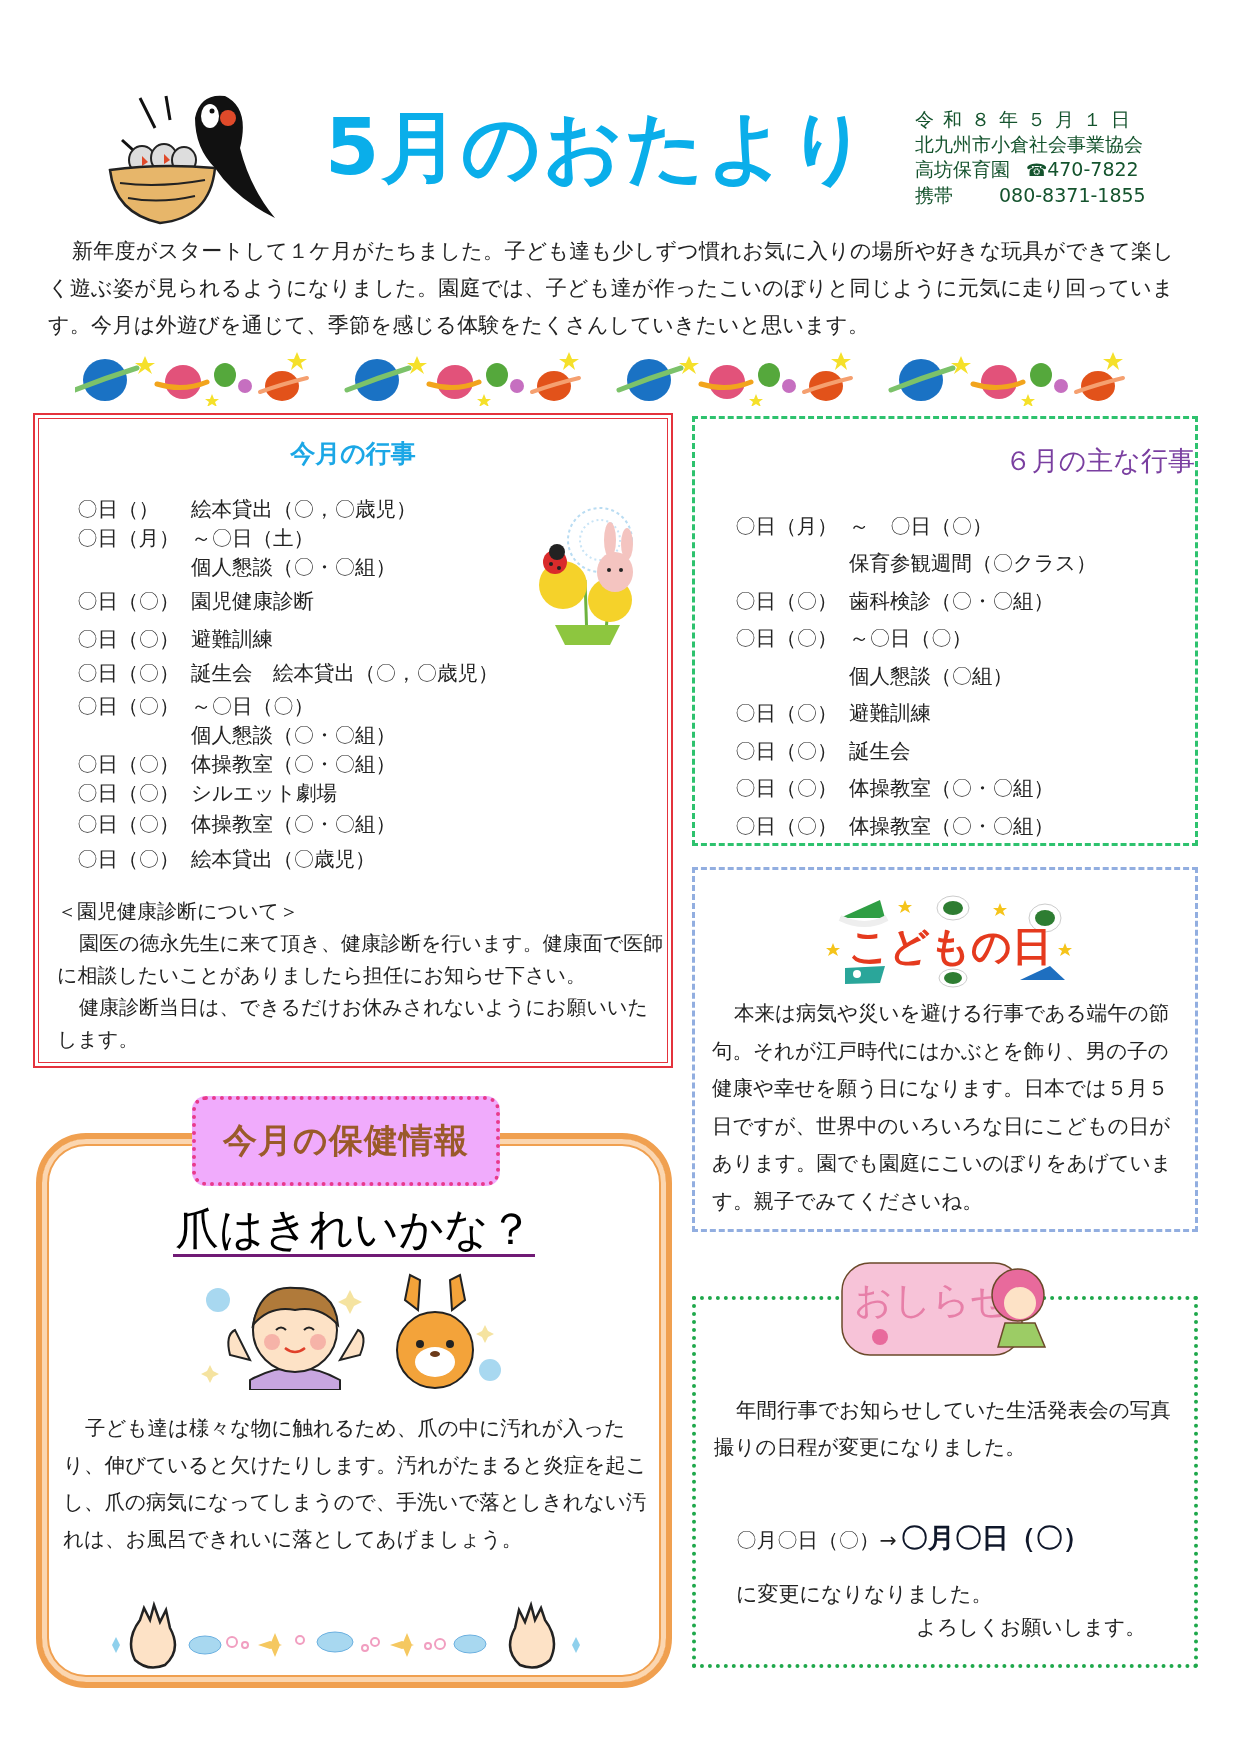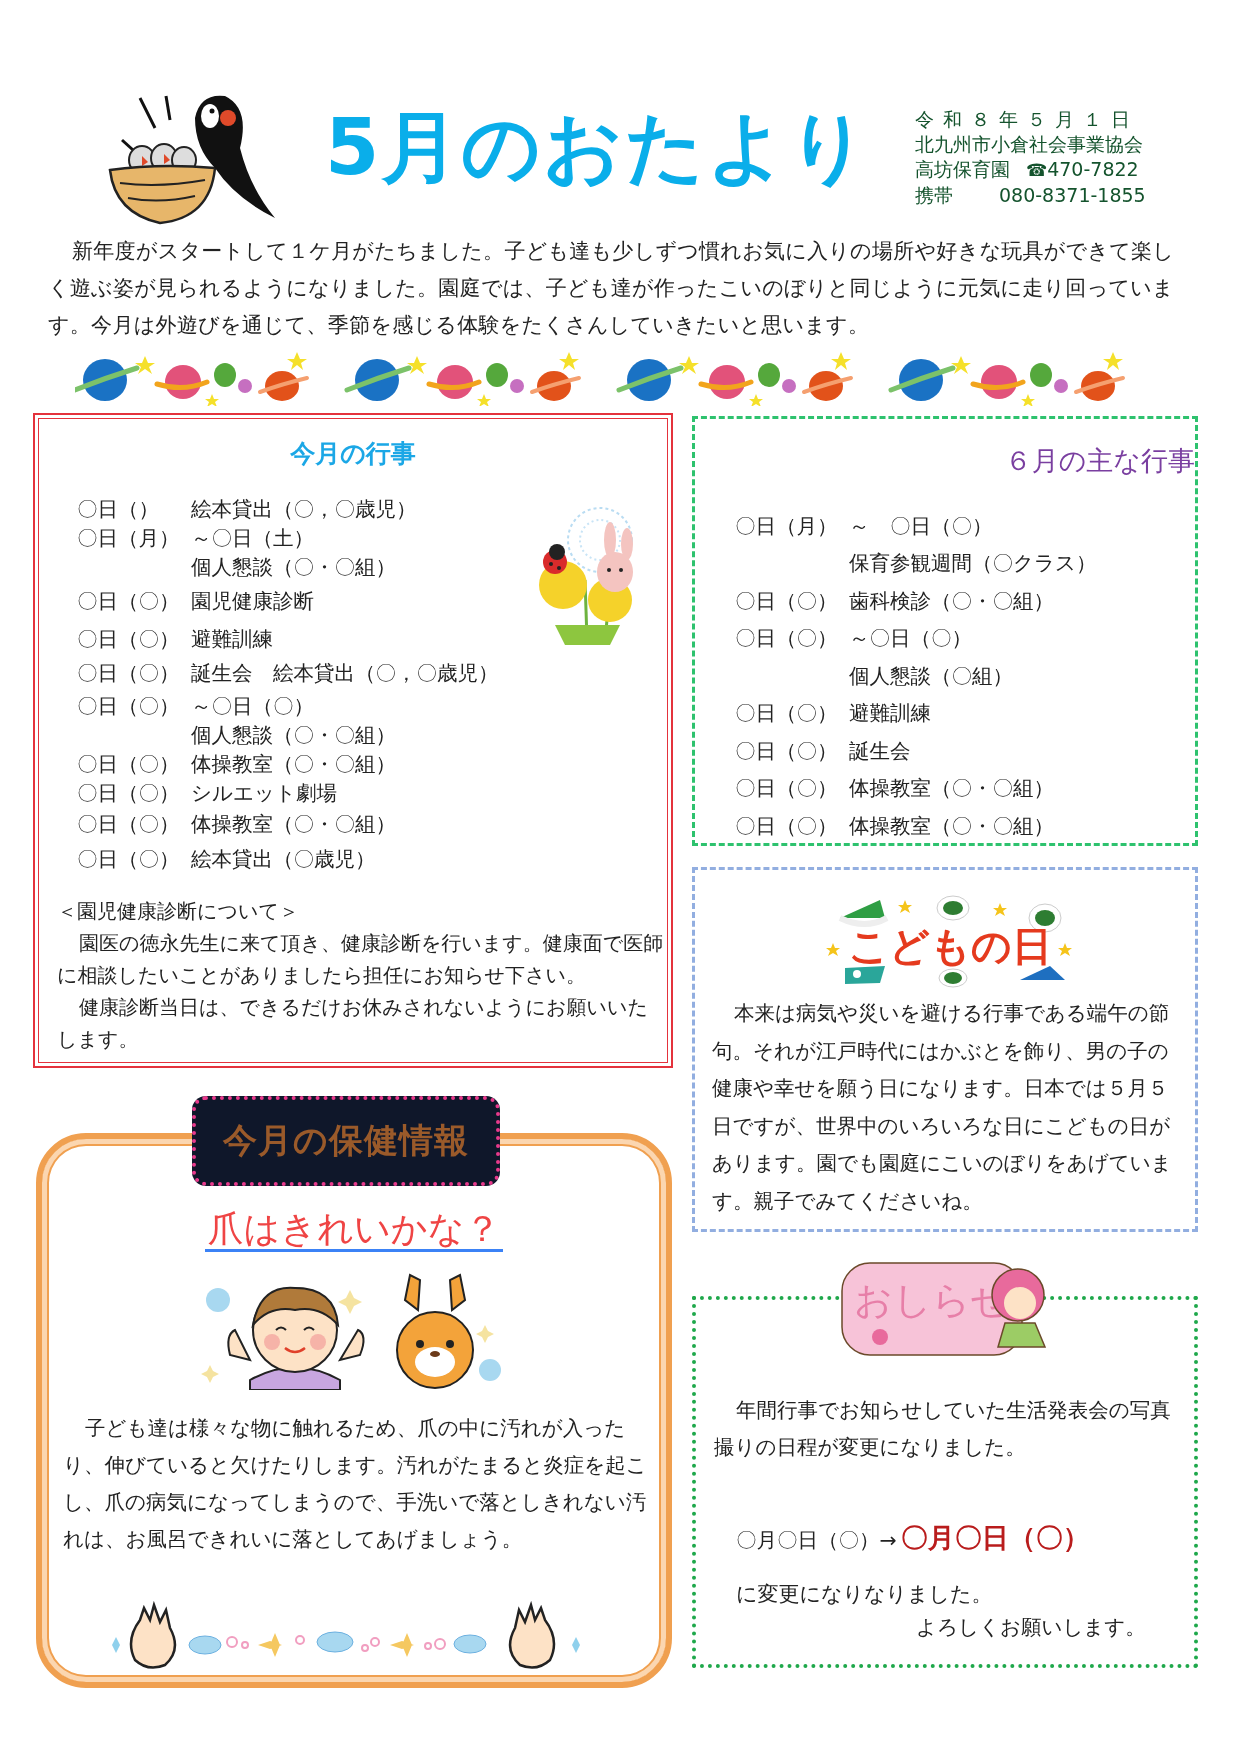--- a/index.html
+++ b/index.html
@@ -61,41 +61,41 @@
 
   
   .box-notice {
     left: 692px; top: 1296px; width: 506px; height: 372px;
     border: 4px dotted #1fa84b;
   }
   .oshirase-art { left: 840px; top: 1255px; width: 225px; height: 108px; }
   .notice-text { position: absolute; left: 18px; top: 92px; width: 470px; font-size: 20.5px; line-height: 37px; }
   .notice-text p.ind { text-indent: 22px; }
   .change-line { position: absolute; left: 40px; top: 220px; font-size: 20.5px; white-space: nowrap; display: flex; align-items: baseline; }
-  .change-new { color: #b91c1c; font-size: 27px; font-weight: bold; margin-left: 4px; }
+  .change-new { color: #0f172a; font-size: 27px; font-weight: bold; margin-left: 4px; }
   .changed-line { position: absolute; left: 40px; top: 280px; font-size: 21px; }
   .regards-line { position: absolute; left: 220px; top: 313px; font-size: 20.5px; }
 
   
   .box-health {
     left: 36px; top: 1133px; width: 636px; height: 555px;
     border: 6px solid #f0a050; border-radius: 50px;
     box-shadow: inset 0 0 0 5px #fbd6b0, inset 0 0 0 7px #f0a050;
   }
   .health-badge {
     left: 192px; top: 1096px; width: 308px; height: 90px;
-    background: #0f172a; border: 4px dotted #e83a8c; border-radius: 14px;
+    background: #f0abfc; border: 4px dotted #e83a8c; border-radius: 14px;
     display: flex; align-items: center; justify-content: center;
     font-size: 34px; font-weight: bold; color: #9a5a2a; letter-spacing: 1px;
   }
   .health-heading {
     left: 36px; width: 636px; top: 1207px; text-align: center;
   }
   .health-heading span {
-    font-size: 36px; color: #ef4444; border-bottom: 3px solid #3b82f6; padding: 0 2px; line-height: 44px;
+    font-size: 44px; color: #000000; border-bottom: 3px solid #701a75; padding: 0 2px; line-height: 44px;
   }
   .health-art { left: 200px; top: 1270px; width: 310px; height: 120px; }
   .health-text { left: 63px; top: 1410px; width: 585px; font-size: 20.5px; line-height: 37px; }
   .health-text p { text-indent: 22px; }
   .health-deco { left: 110px; top: 1600px; width: 490px; height: 70px; }
 
   svg { display: block; }
 </style>
 </head>
 <body>

